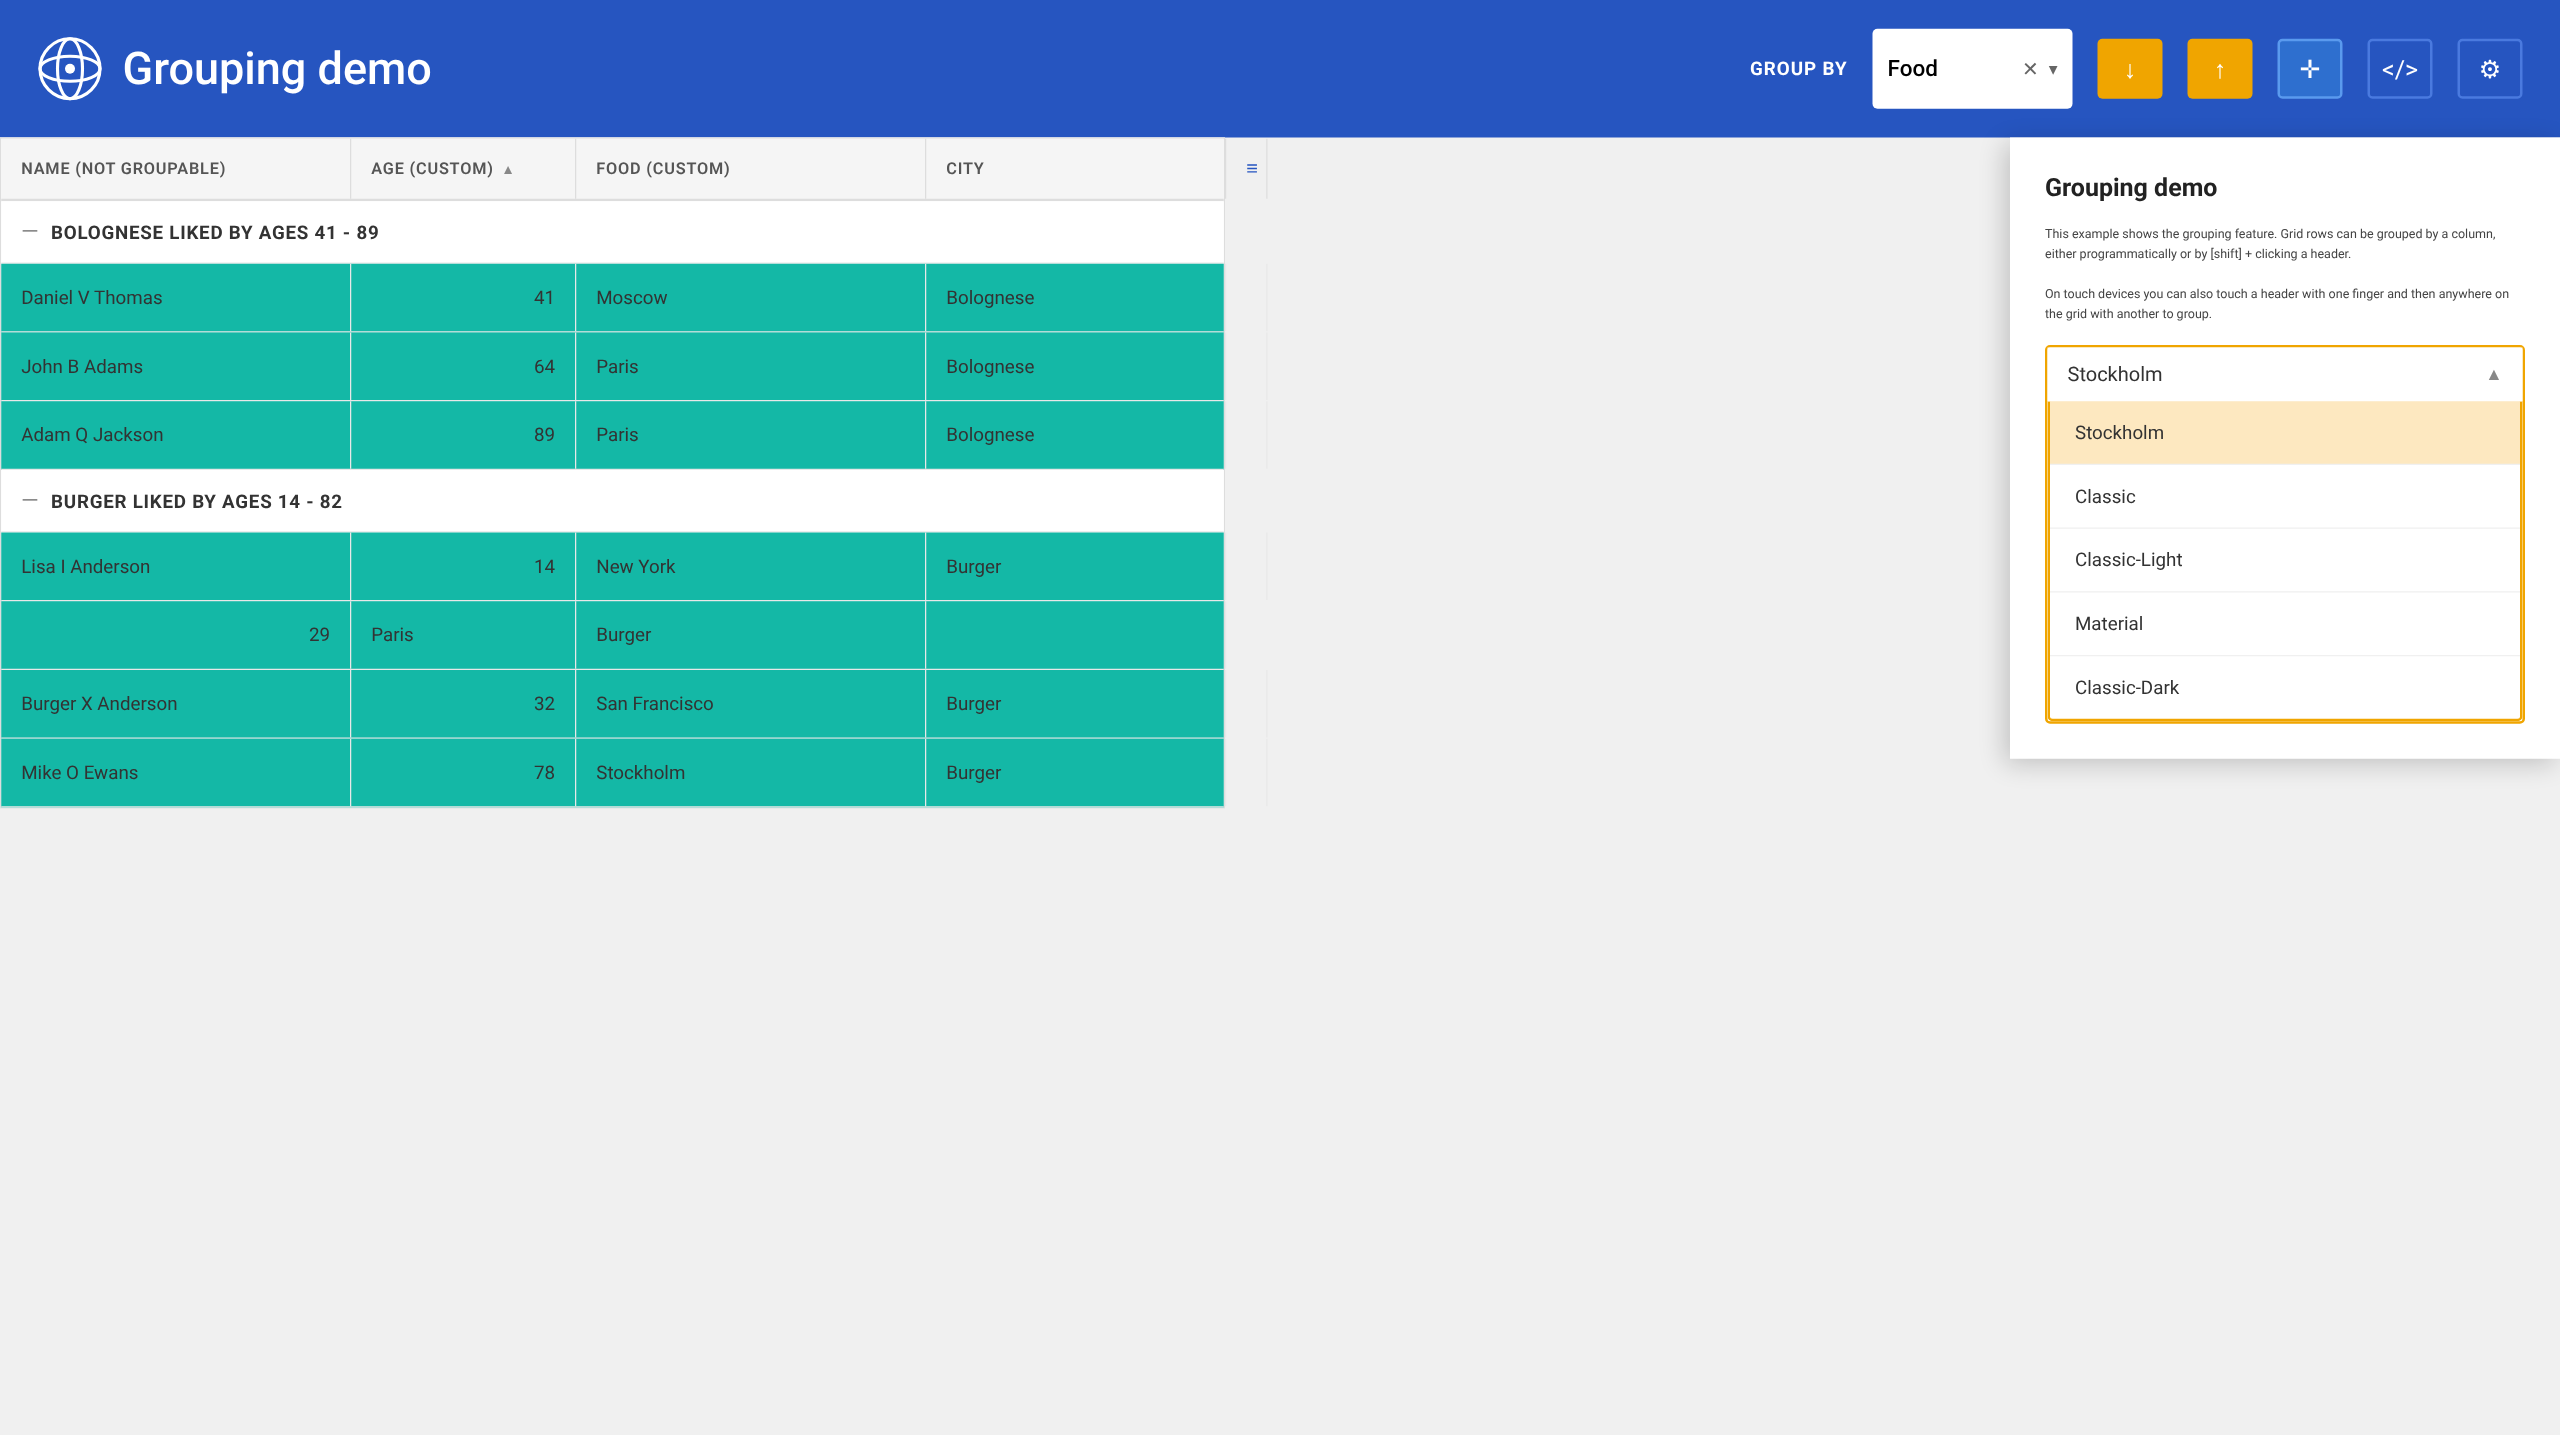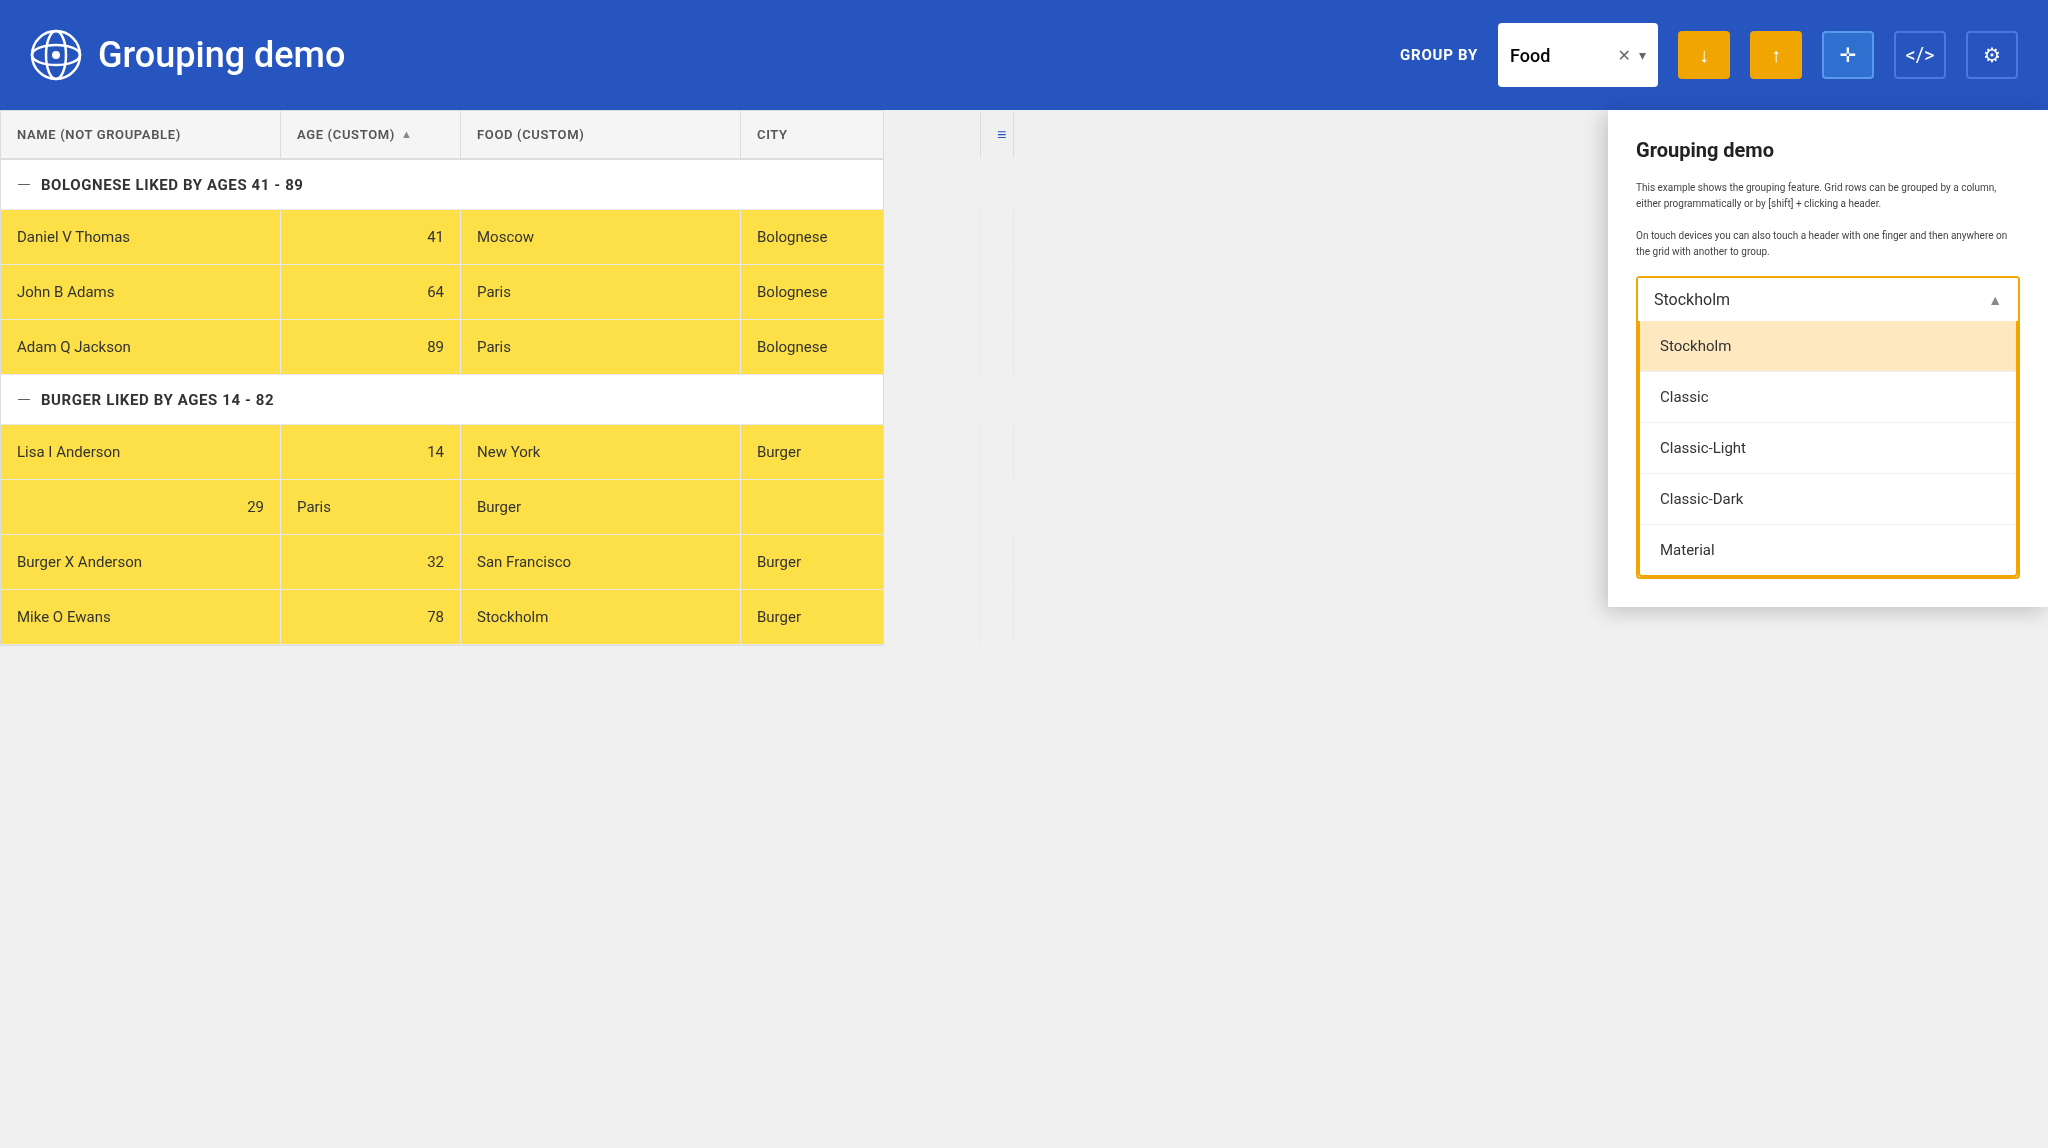--- a/index.html
+++ b/index.html
@@ -71,21 +71,21 @@
       cursor: pointer;
       color: white;
     }
     .btn-orange { background: #f0a500; }
     .btn-blue-light { background: #2e6fcf; border: 2px solid #5a9aee; }
     .btn-blue { background: #2655c0; border: 2px solid #4a7adf; }
     .btn-settings { background: #2655c0; border: 2px solid #4a7adf; }
 
     
     .grid-container {
-      width: 884px;
+      width: 980px;
       background: white;
       border: 1px solid #ddd;
     }
     .grid-header-row {
       display: grid;
       grid-template-columns: 280px 180px 280px 240px 30px;
       background: #f5f5f5;
       border-bottom: 2px solid #ddd;
     }
     .grid-header-cell {
@@ -121,21 +121,21 @@
       font-weight: 700;
       color: #333;
       letter-spacing: 0.04em;
       text-transform: uppercase;
     }
 
     .data-row {
       display: grid;
       grid-template-columns: 280px 180px 280px 240px 30px;
       border-bottom: 1px solid #e8e8e8;
-      background: #fde047;
+      background: #14b8a6;
     }
     .data-cell {
       padding: 18px 16px;
       font-size: 15px;
       color: #333;
       border-right: 1px solid #e8e8e8;
     }
     .data-cell.age { text-align: right; }
 
     
@@ -340,21 +340,21 @@
         <div class="theme-option selected">
           <span>Stockholm</span>
         </div>
         <div class="theme-option">
           <span>Classic</span>
         </div>
         <div class="theme-option">
           <span>Classic-Light</span>
         </div>
         <div class="theme-option">
+          <span>Material</span>
+        </div>
+        <div class="theme-option">
           <span>Classic-Dark</span>
         </div>
-        <div class="theme-option">
-          <span>Material</span>
-        </div>
       </div>
     </div>
   </div>
 </div>
 
 </body></html>

